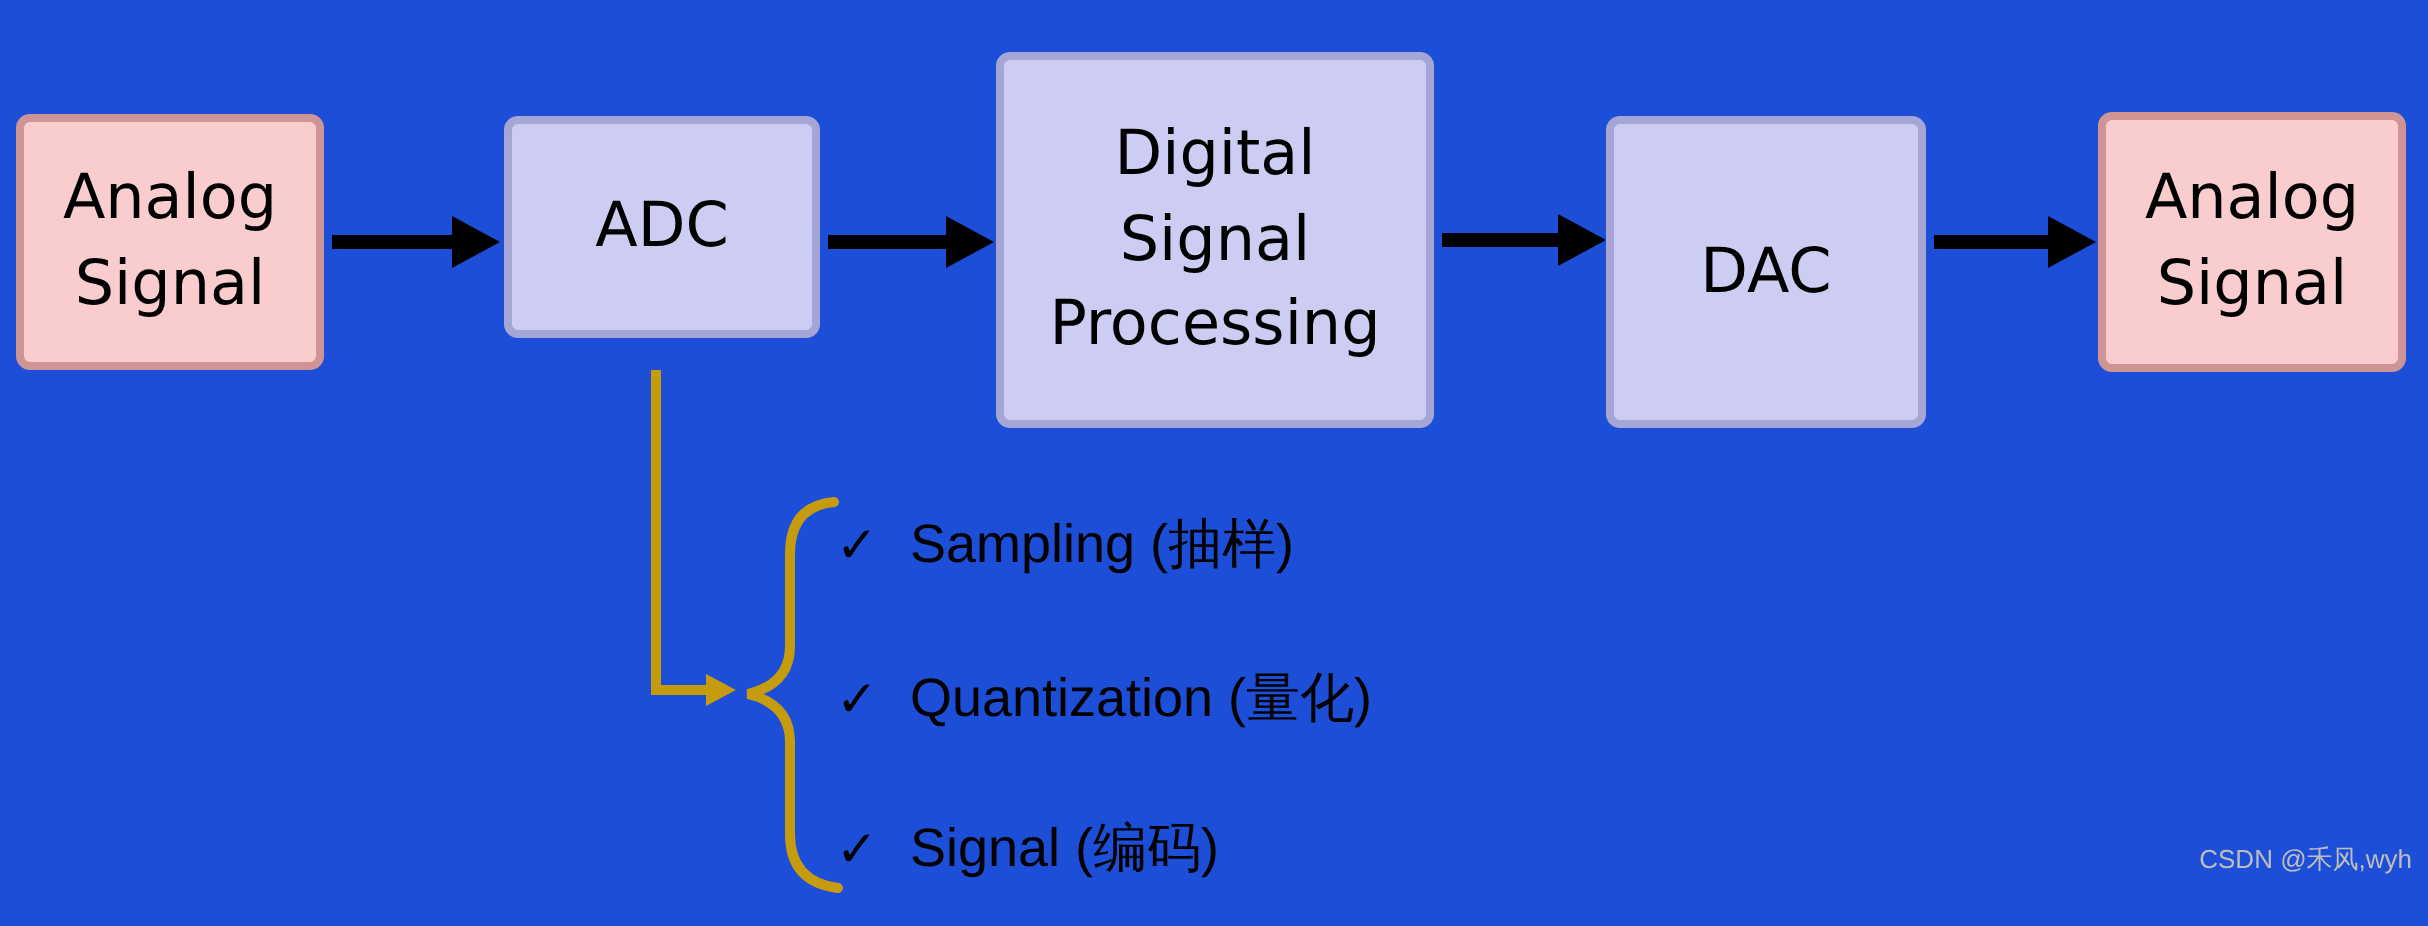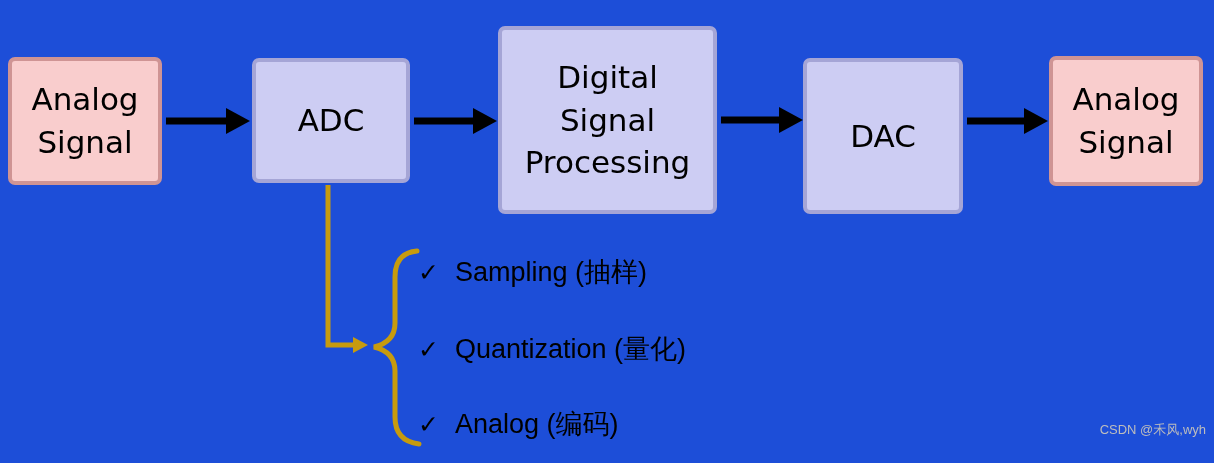--- a/index.html
+++ b/index.html
@@ -31,21 +31,21 @@
   }
   .node.pink {
     background: var(--node-pink-fill, #f9cdcd);
     border: 4px solid var(--node-pink-border, #cf9494);
   }
   .node.purple {
     background: var(--node-purple-fill, #cdcdf3);
     border: 4px solid var(--node-purple-border, #a5a5d6);
   }
   #node-analog-in  { left: 8px;    top: 57px; width: 154px; height: 128px; }
-  #node-adc        { left: 252px;  top: 58px; width: 158px; height: 125px; }
+  #node-adc        { left: 252px;  top: 58px; width: 158px; height: 111px; }
   #node-dsp        { left: 498px;  top: 26px; width: 219px; height: 188px; }
   #node-dac        { left: 803px;  top: 58px; width: 160px; height: 156px; }
   #node-analog-out { left: 1049px; top: 56px; width: 154px; height: 130px; }
 
   .arrow-line { stroke: var(--arrow, #000000); stroke-width: 7; }
   .arrow-head { fill: var(--arrow, #000000); }
   .gold-line  { stroke: var(--annotation, #c79b0e); stroke-width: 5; fill: none; }
   .gold-head  { fill: var(--annotation, #c79b0e); }
   .brace      { stroke: var(--annotation, #c79b0e); stroke-width: 5; fill: none; stroke-linecap: round; }
 
@@ -120,18 +120,18 @@
     <span>Sampling (抽样)</span>
   </div>
 
   <div class="step" id="step-1">
     <span class="check">✓</span>
     <span>Quantization (量化)</span>
   </div>
 
   <div class="step" id="step-2">
     <span class="check">✓</span>
-    <span>Analog (编码)</span>
+    <span>Signal (编码)</span>
   </div>
 
   <div class="watermark">CSDN @禾风,wyh</div>
 
 </div>
 
 </body></html>

